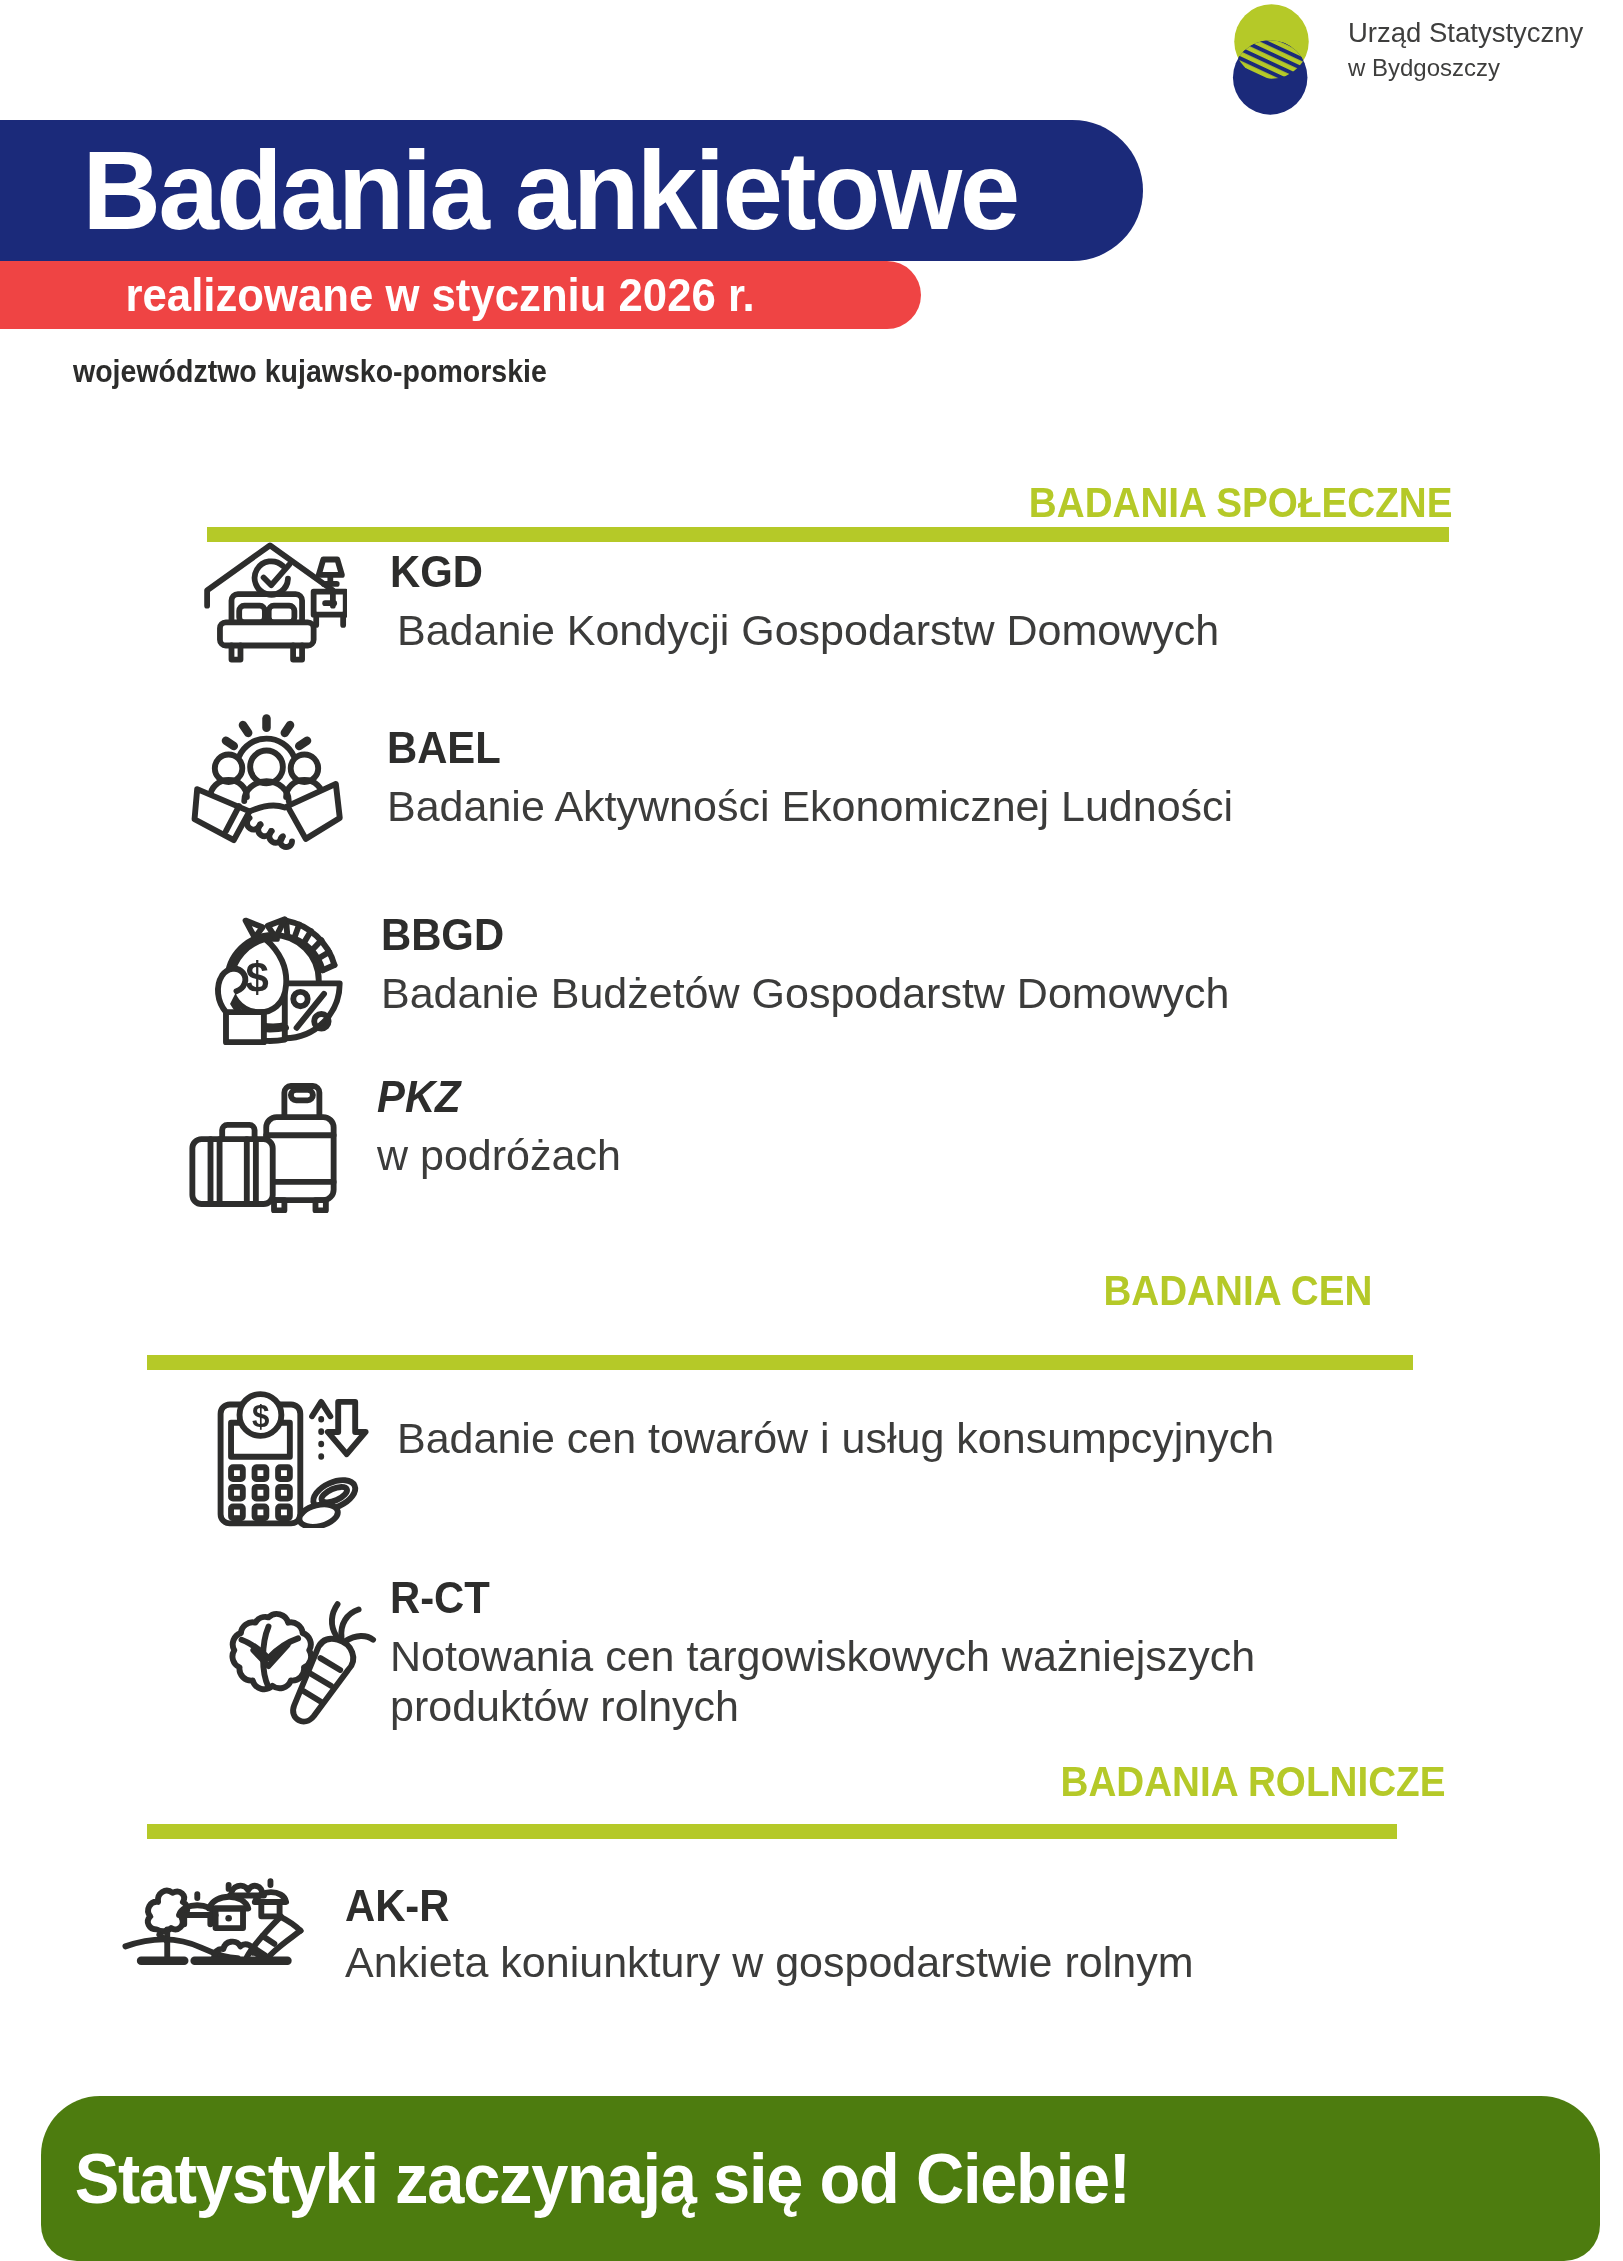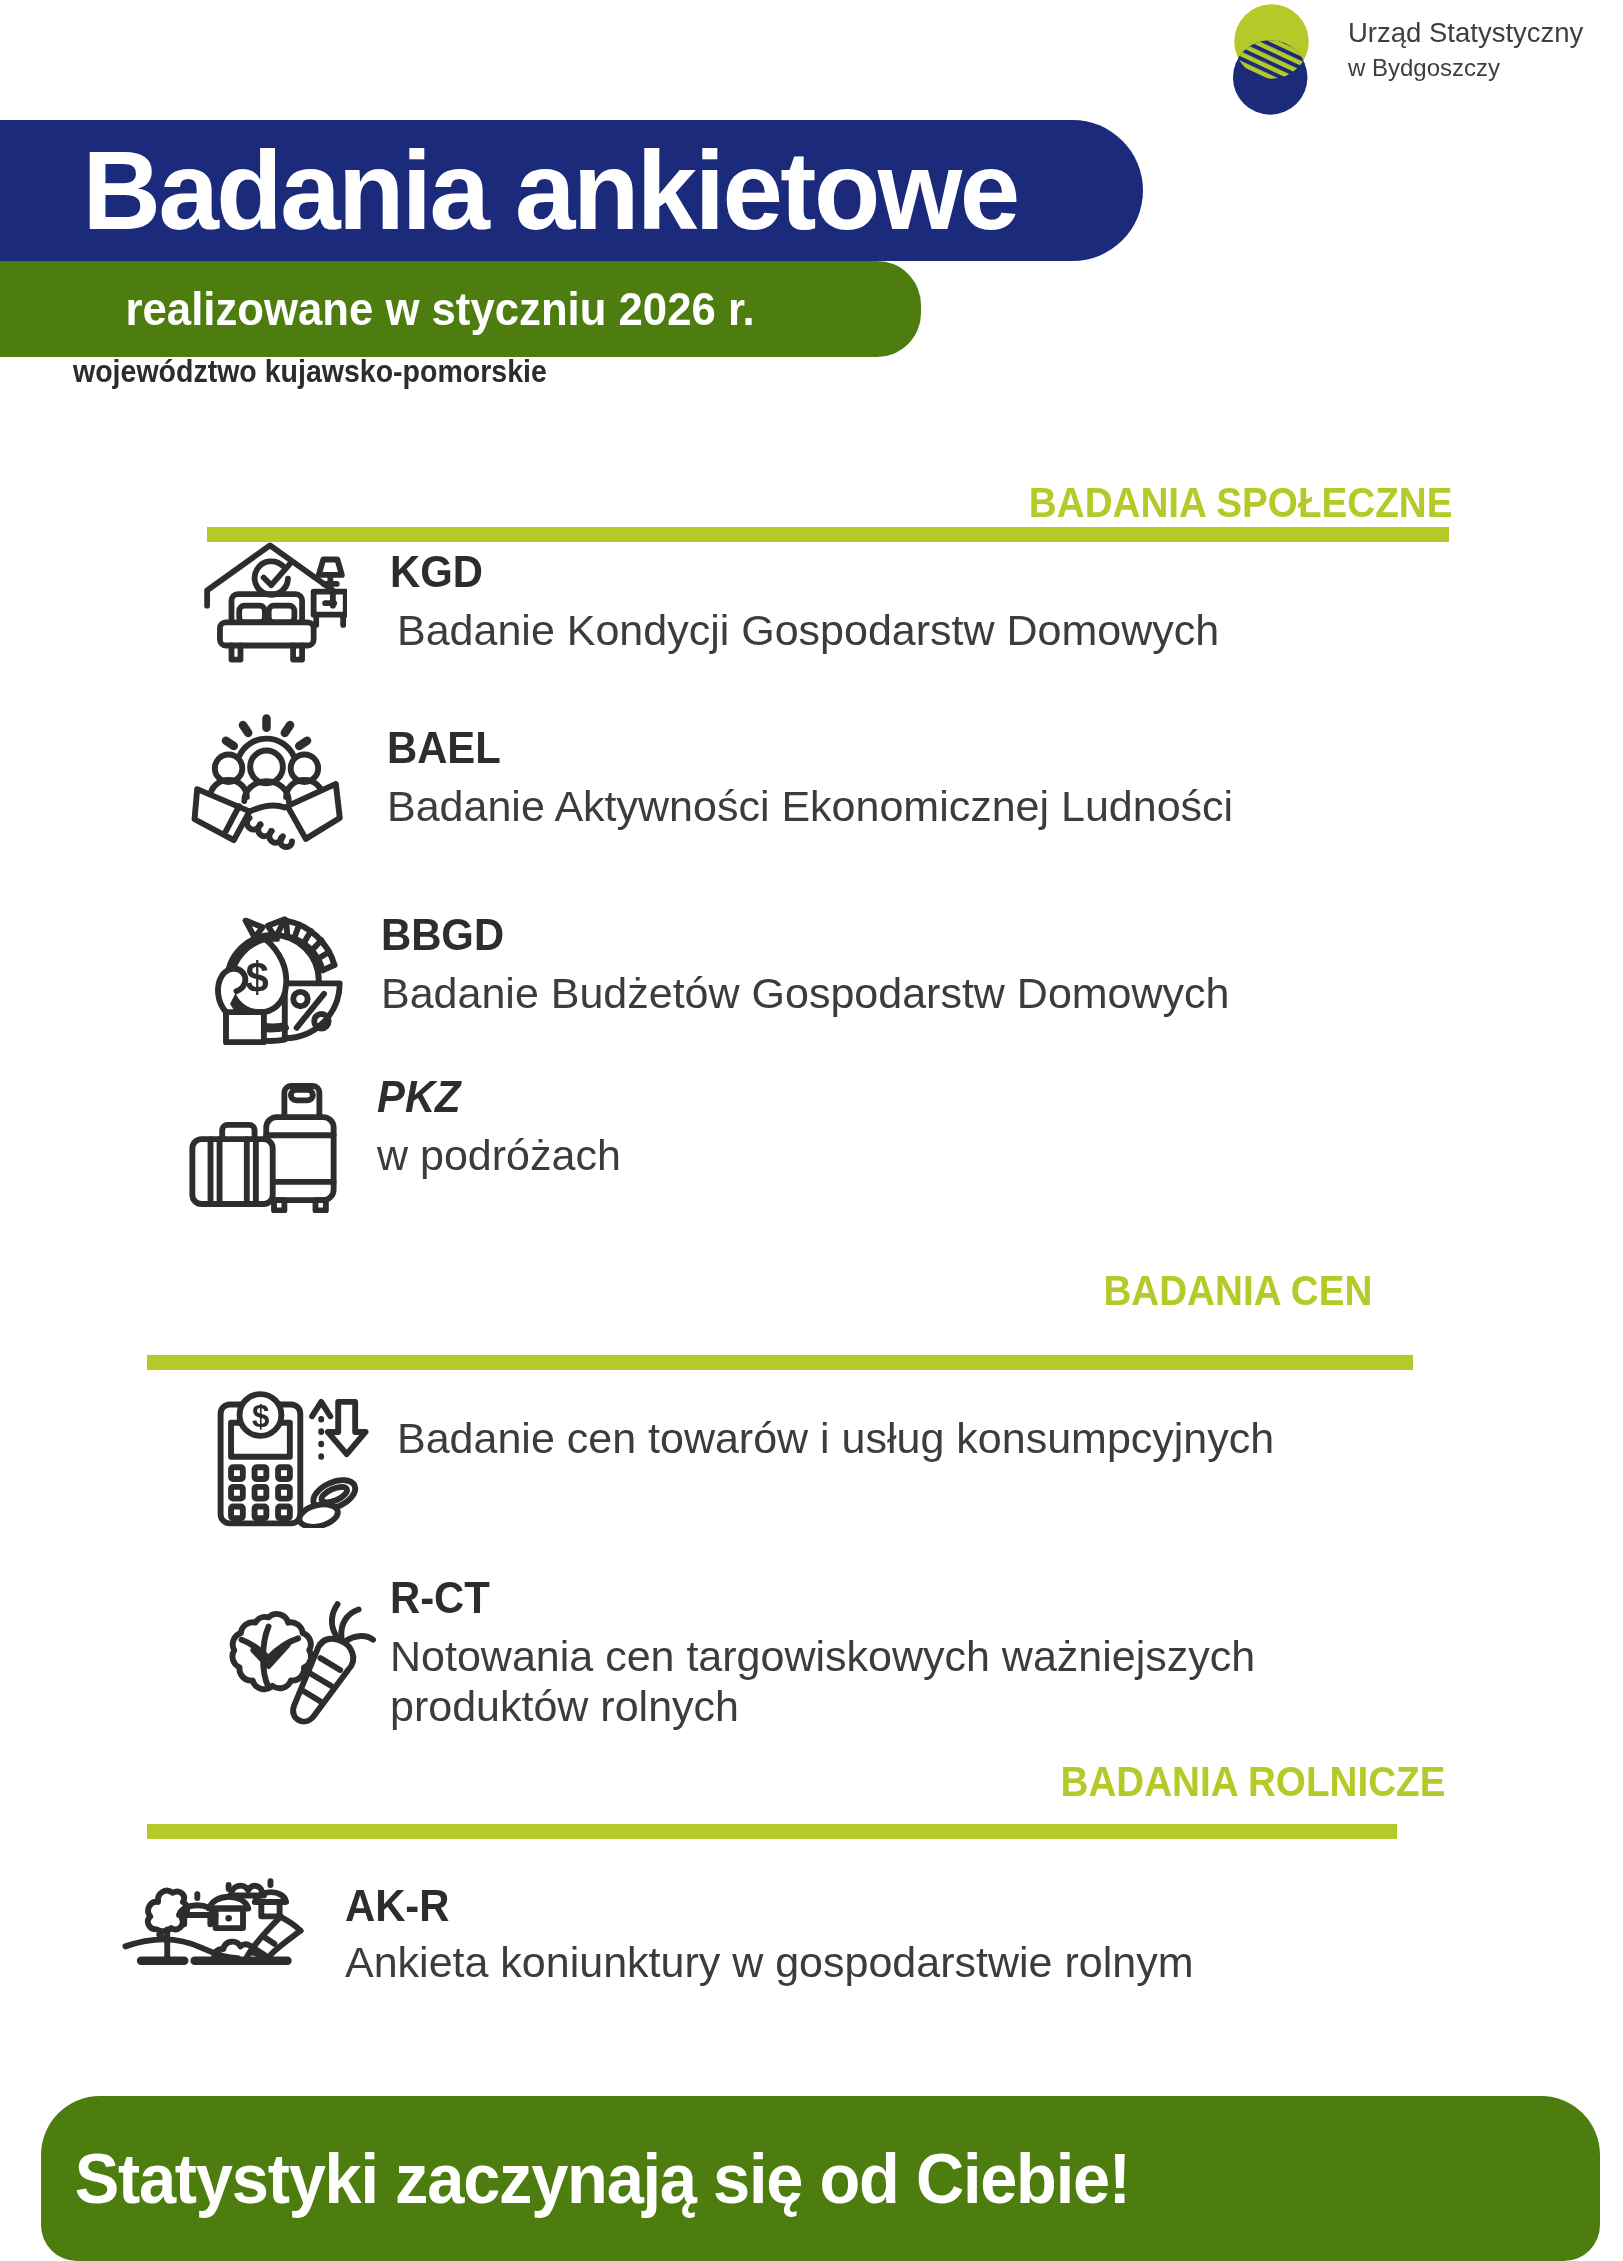--- a/index.html
+++ b/index.html
@@ -15,21 +15,21 @@
   
   .banner-title{
     left:0;top:120px;width:1143px;height:141px;background:#1b2a7a;
     border-radius:0 73px 73px 0;display:flex;align-items:center;
   }
   .banner-title .t{
     margin-left:68px;color:#ffffff;font-weight:bold;font-size:112px;
     letter-spacing:-2.6px;transform:scaleX(0.97);
   }
   .banner-sub{
-    left:0;top:261px;width:921px;height:96px;background:#4d7c0f;
+    left:0;top:261px;width:921px;height:68px;background:#ef4444;
     border-radius:0 44px 44px 0;display:flex;align-items:center;
   }
   .banner-sub .t{
     margin-left:109px;color:#ffffff;font-weight:bold;font-size:46px;
     transform:scaleX(0.95);
   }
   .region{
     left:73px;top:354px;color:#2c2c2b;font-weight:bold;font-size:31px;
   }
   .region .t{transform:scaleX(0.92);}

